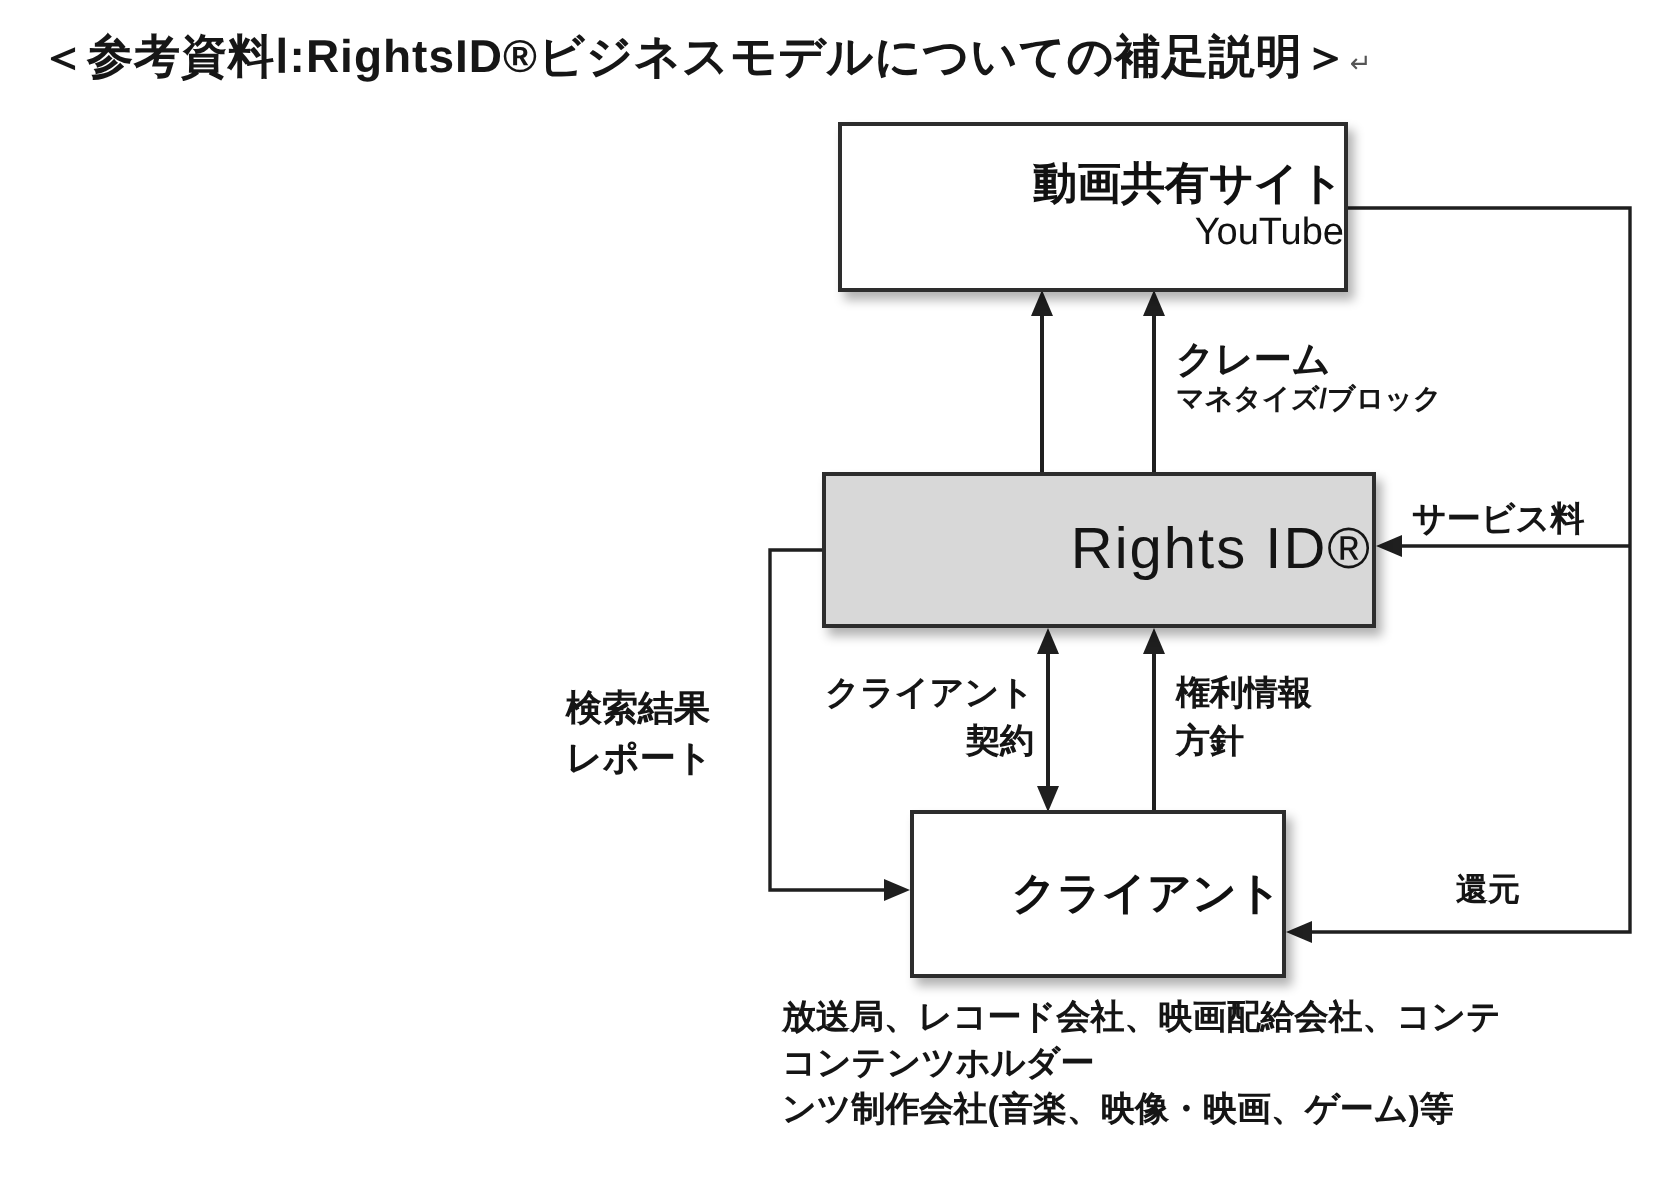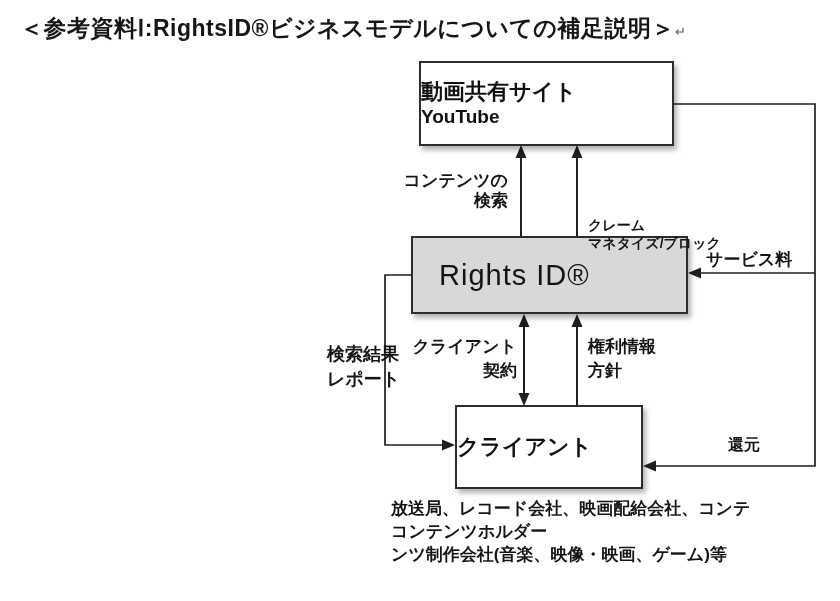--- a/index.html
+++ b/index.html
@@ -3,36 +3,36 @@
 <meta charset="utf-8">
 <style>
   html,body{margin:0;padding:0;background:#ffffff;}
   body{font-family:"Liberation Sans", sans-serif;}
   #canvas{position:relative;width:840px;height:601px;background:#ffffff;overflow:hidden;border-radius:18px;}
   .abs{position:absolute;}
   #doc-title{left:20px;top:13px;font-size:23px;font-weight:600;color:#161616;letter-spacing:0.5px;white-space:nowrap;}
   #doc-title .pmark{font-size:13px;font-weight:400;color:#555;vertical-align:baseline;}
   .node{box-sizing:border-box;border:2px solid #2d2d2d;background:#ffffff;
         box-shadow:3px 4px 5px rgba(0,0,0,0.30);
-        display:flex;flex-direction:column;align-items:flex-start;justify-content:center;}
+        display:flex;flex-direction:column;align-items:flex-end;justify-content:center;}
   #node-video-site{left:419px;top:61px;width:255px;height:85px;}
   #node-video-site .t1{font-size:22px;font-weight:700;color:#111;line-height:26px;}
-  #node-video-site .t2{font-size:19px;font-weight:700;color:#111;line-height:24px;}
+  #node-video-site .t2{font-size:19px;font-weight:400;color:#111;line-height:24px;}
   #node-rights-id{left:411px;top:236px;width:277px;height:78px;background:#d8d8d8;padding-left:26px;}
   #node-rights-id .t1{font-size:29px;font-weight:500;color:#141414;letter-spacing:1px;}
   #node-client{left:455px;top:405px;width:188px;height:84px;}
   #node-client .t1{font-size:22px;font-weight:700;color:#111;}
   .lbl{color:#151515;font-weight:700;white-space:nowrap;}
   #lbl-ad-fee{left:681px;top:74px;font-size:17px;}
   #lbl-content-search{left:380px;top:171px;width:128px;text-align:right;font-size:17px;line-height:20px;}
   #lbl-claim{left:588px;top:171px;text-align:left;}
-  #lbl-claim .l1{font-size:14px;line-height:20px;margin-top:44px;}
+  #lbl-claim .l1{font-size:19px;line-height:20px;}
   #lbl-claim .l2{font-size:14px;line-height:17px;}
   #lbl-service-fee{left:706px;top:248px;font-size:17px;}
-  #lbl-search-report{left:283px;top:342px;font-size:18px;line-height:25px;text-align:left;margin-left:44px;}
+  #lbl-search-report{left:283px;top:342px;font-size:18px;line-height:25px;text-align:left;}
   #lbl-client-contract{left:407px;top:335px;width:110px;text-align:right;font-size:17px;line-height:24px;}
   #lbl-rights-policy{left:588px;top:335px;font-size:17px;line-height:24px;text-align:left;}
   #lbl-return{left:728px;top:435px;font-size:16px;}
   #lbl-content-holder{left:391px;top:497px;font-size:17px;line-height:23px;text-align:left;}
   #connectors{left:0;top:0;pointer-events:none;}
   .cline{stroke:#1f1f1f;stroke-width:2;fill:none;}
   .croute{stroke:#1f1f1f;stroke-width:1.7;fill:none;}
   .ahead{fill:#1f1f1f;stroke:none;}
 </style>
 </head>
@@ -90,24 +90,20 @@
 
   <div id="node-rights-id" class="abs node">
     <div class="t1">Rights ID®</div>
   </div>
 
   <div id="node-client" class="abs node">
     <div class="t1">クライアント</div>
   </div>
 
 
-  <div id="lbl-content-search" class="abs lbl">
-    <div>コンテンツの</div>
-    <div>検索</div>
-  </div>
 
   <div id="lbl-claim" class="abs lbl">
     <div class="l1">クレーム</div>
     <div class="l2">マネタイズ/ブロック</div>
   </div>
 
   <div id="lbl-service-fee" class="abs lbl">サービス料</div>
 
   <div id="lbl-search-report" class="abs lbl">
     <div>検索結果</div>

